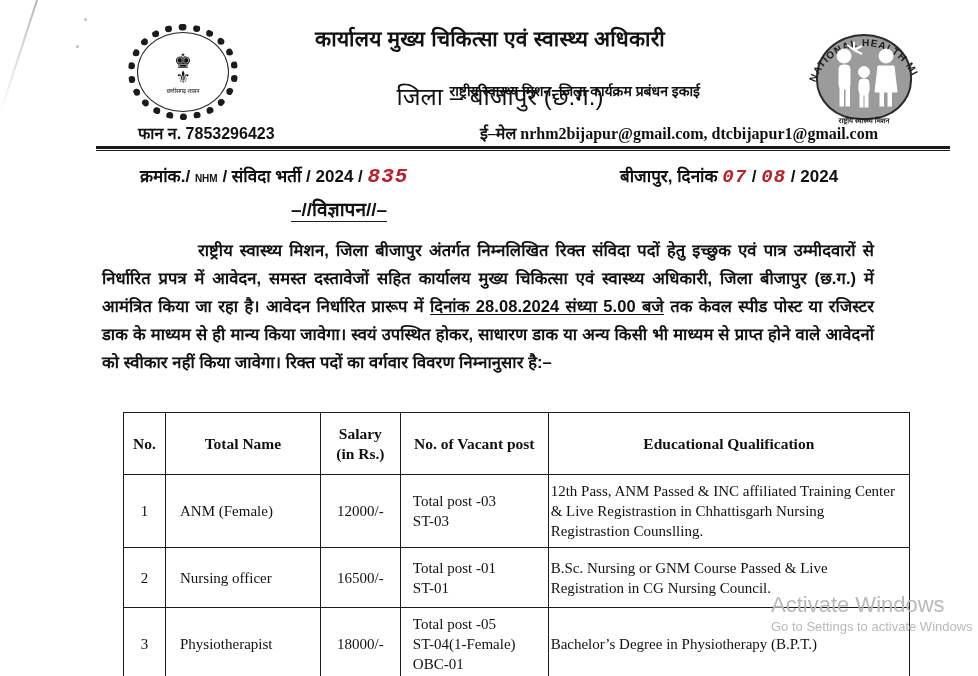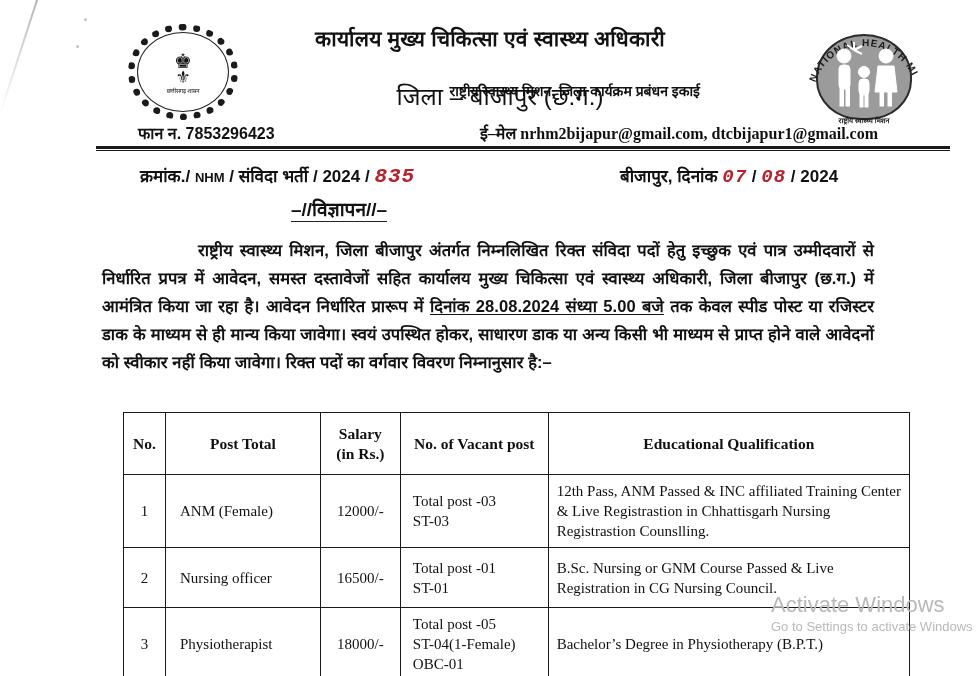--- a/index.html
+++ b/index.html
@@ -95,21 +95,21 @@
     position:absolute; left:96px; top:146px; width:854px; height:5px;
     border-top:3px solid #1a1a1a; border-bottom:1.5px solid #1a1a1a;
   }
 
   
   .refline{
     position:absolute; left:140px; top:164px;
     font-family:"Liberation Sans", sans-serif;
     font-size:17px; font-weight:700; white-space:nowrap;
   }
-  .refline .sm{ font-size:13px; }
+  .refline .sm{ font-size:10px; }
   .hand{
     color:#b5232c; font-family:Liberation Mono, monospace;
     font-size:21px; font-weight:700; font-style:italic;
     letter-spacing:1px;
   }
   .dateline{
     position:absolute; left:620px; top:164px;
     font-family:"Liberation Sans", sans-serif;
     font-size:17px; font-weight:700; white-space:nowrap;
   }
@@ -151,21 +151,21 @@
   }
   .c-no    { width:42px;  text-align:center; }
   .c-post  { width:155px; }
   .c-sal   { width:80px;  text-align:center;margin-left:20px; }
   .c-vac   { width:148px; }
   .c-edu   { width:362px; }
 
   .tbl tbody td{ height:60px; }
   .tbl tbody td.c-post{ padding-left:14px; }
   .tbl tbody td.c-vac{ padding-left:12px; }
-  .tbl tbody td.c-edu{ padding-left:8px; }
+  .tbl tbody td.c-edu{ padding-left:2px; }
 
   
   .wm{
     position:absolute; left:771px; top:592px; width:330px;
     color:#b9b9b9; font-family:"Liberation Sans", sans-serif;
     pointer-events:none; user-select:none;
   }
   .wm .l1{ font-size:22px; line-height:26px; font-weight:400; }
   .wm .l2{ font-size:13px; line-height:18px; font-weight:400; }
 </style>
@@ -270,21 +270,21 @@
     <u>दिनांक 28.08.2024 संध्या 5.00 बजे</u>
     <span>तक केवल स्पीड पोस्ट या रजिस्टर डाक के माध्यम से ही</span>
     <span>मान्य किया जावेगा। स्वयं उपस्थित होकर, साधारण डाक या अन्य किसी भी माध्यम से प्राप्त होने वाले</span>
     <span>आवेदनों को स्वीकार नहीं किया जावेगा। रिक्त पदों का वर्गवार विवरण निम्नानुसार है:–</span>
   </div>
 
   <table class="tbl">
     <thead>
       <tr>
         <th class="c-no">No.</th>
-        <th class="c-post">Post Total</th>
+        <th class="c-post">Total Name</th>
         <th class="c-sal">Salary (in Rs.)</th>
         <th class="c-vac">No. of Vacant post</th>
         <th class="c-edu">Educational Qualification</th>
       </tr>
     </thead>
     <tbody>
       <tr>
         <td class="c-no">1</td>
         <td class="c-post">ANM (Female)</td>
         <td class="c-sal">12000/-</td>

